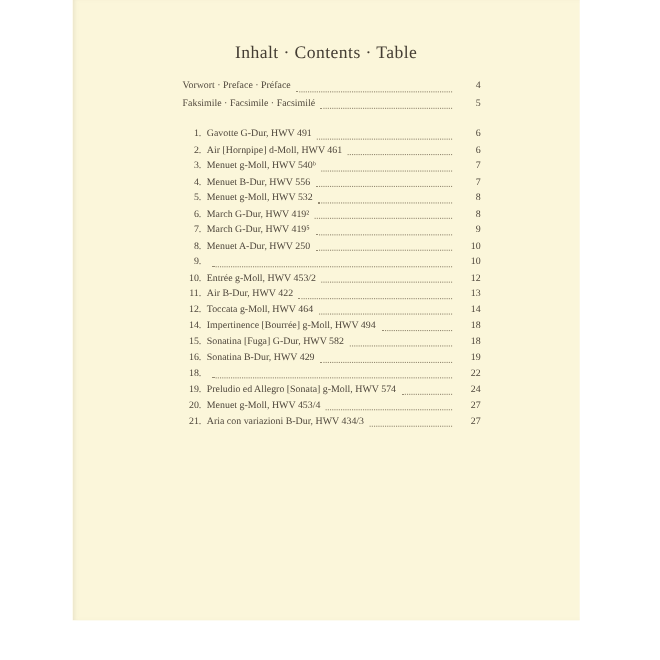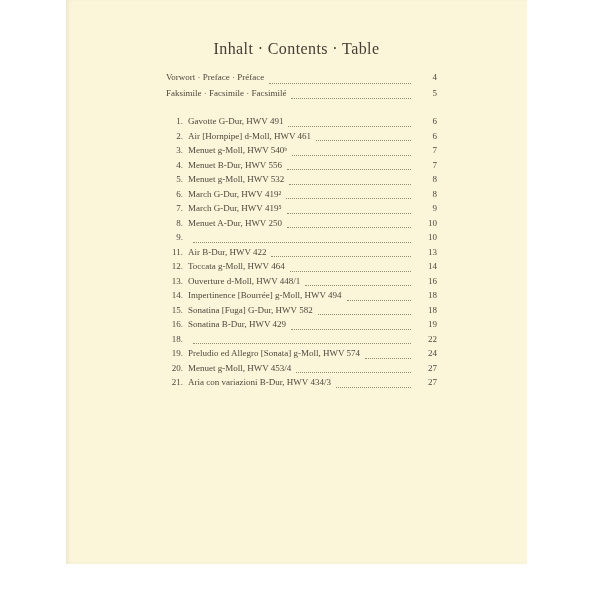--- a/index.html
+++ b/index.html
@@ -124,41 +124,41 @@
     <span class="leader"></span>
     <span class="pg">10</span>
   </div>
 
   <div class="row">
     <span class="num">9.</span>
     <span class="leader"></span>
     <span class="pg">10</span>
   </div>
 
+  <div class="row">
+    <span class="num">10.</span>
+    <span class="label">Entrée g-Moll, HWV 453/2</span>
+    <span class="leader"></span>
+    <span class="pg">12</span>
+  </div>
 
   <div class="row">
     <span class="num">11.</span>
     <span class="label">Air B-Dur, HWV 422</span>
     <span class="leader"></span>
     <span class="pg">13</span>
   </div>
 
   <div class="row">
     <span class="num">12.</span>
     <span class="label">Toccata g-Moll, HWV 464</span>
     <span class="leader"></span>
     <span class="pg">14</span>
   </div>
 
-  <div class="row">
-    <span class="num">13.</span>
-    <span class="label">Ouverture d-Moll, HWV 448/1</span>
-    <span class="leader"></span>
-    <span class="pg">16</span>
-  </div>
 
   <div class="row">
     <span class="num">14.</span>
     <span class="label">Impertinence [Bourrée] g-Moll, HWV 494</span>
     <span class="leader"></span>
     <span class="pg">18</span>
   </div>
 
   <div class="row">
     <span class="num">15.</span>

